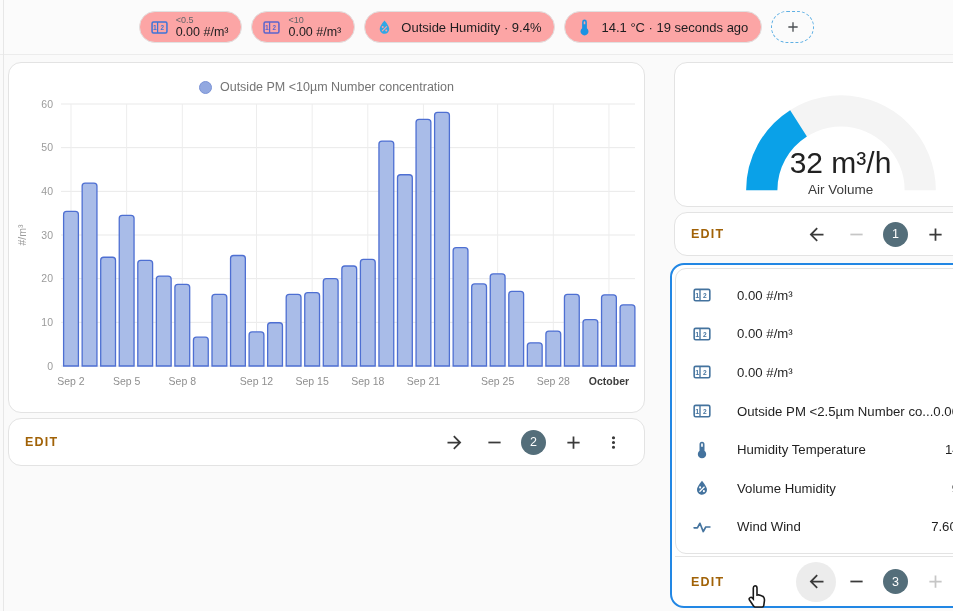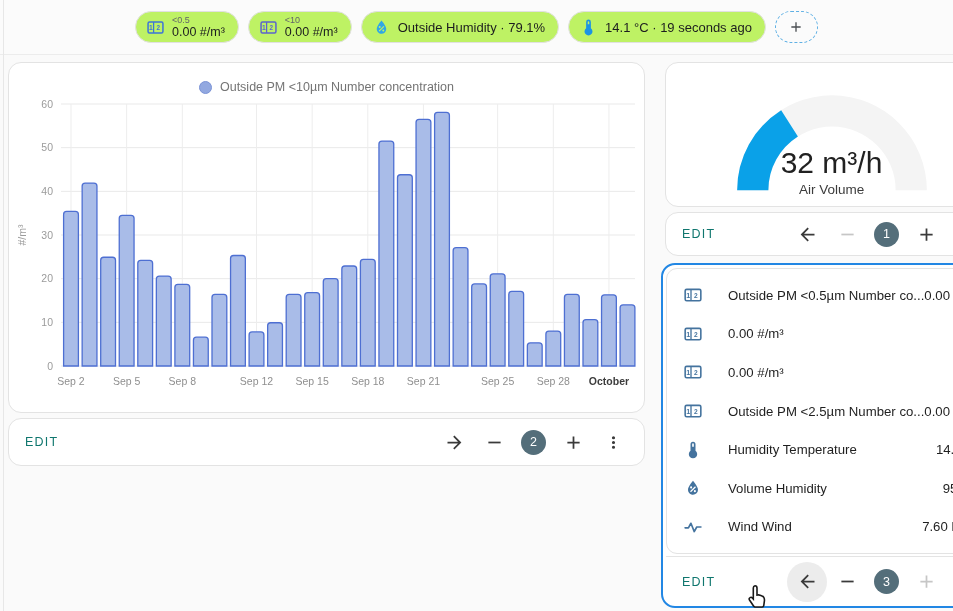--- a/index.html
+++ b/index.html
@@ -9,54 +9,54 @@
     background:#fafafa; font-family:"Liberation Sans", sans-serif;
   }
   .left-edge { position:absolute; left:3px; top:0; bottom:0; width:1px; background:#e7e7e7; }
 
   
   header {
     height:55px; display:flex; align-items:center; justify-content:center;
     gap:9px; border-bottom:1px solid #ececec; background:#fbfbfb;
   }
   .chip {
-    display:flex; align-items:center; height:32px; background:#bef264;
+    display:flex; align-items:center; height:32px; background:#fca5a5;
     border:1px solid #e1e1e1; border-radius:17px; padding:0 13px 0 10px; gap:7px;
   }
   .chip .cicon { width:19px; height:19px; display:flex; }
   .chip .cicon svg { width:19px; height:19px; }
   .chip-2line { display:flex; flex-direction:column; justify-content:center; line-height:1.12; }
   .chip-label { font-size:9px; color:#62656a; }
   .chip-value { font-size:12.5px; color:#1c1d1f; font-weight:500; }
   .chip-text  { font-size:13px; color:#1c1d1f; font-weight:500; }
   .add-chip {
     width:43px; height:32px; border:1px dashed #5fb0e4; border-radius:17px;
     display:flex; align-items:center; justify-content:center; background:transparent; cursor:pointer;
   }
   .add-chip svg { width:16px; height:16px; }
 
   
-  main { display:flex; gap:16px; padding:7px 6px 0 8px; }
+  main { display:flex; gap:25px; padding:7px 6px 0 8px; }
   .col-left { width:637px; flex:none; }
   .col-right { flex:1; display:flex; flex-direction:column; }
 
   .card { background:#fff; border:1px solid #e3e3e3; border-radius:13px; }
 
   
   .chart-card { height:351px; position:relative; }
   .legend { display:flex; align-items:center; justify-content:center; gap:8px;
             padding-top:17px; font-size:12.5px; color:#747474; }
   .legend-dot { width:13px; height:13px; border-radius:50%; background:#92a8e0;
                 border:1.5px solid #7b93d6; }
   #chart-svg { display:block; margin:2px auto 0; }
 
   
   .toolbar { height:48px; margin-top:5px; display:flex; align-items:center;
              padding:0 14px 0 16px; }
-  .toolbar .edit-btn { color:#0f766e; font-weight:400; font-size:12.5px;
+  .toolbar .edit-btn { color:#a16207; font-weight:700; font-size:12.5px;
     letter-spacing:1.2px; background:none; border:none; padding:0; cursor:pointer;
     font-family:"Liberation Sans", sans-serif; }
   .tb-group { margin-left:auto; display:flex; align-items:center; gap:6px; }
   .tb-btn { width:34px; height:34px; display:flex; align-items:center; justify-content:center;
             background:none; border:none; padding:0; position:relative; cursor:pointer; }
   .tb-btn svg { width:21px; height:21px; position:relative; z-index:1; }
   .tb-btn.kebab svg { width:19px; height:19px; }
   .tb-btn .hover-bg { position:absolute; left:-3px; top:-3px; width:40px; height:40px;
             border-radius:50%; background:#ececec; z-index:0; }
   .badge { width:25px; height:25px; border-radius:50%; background:#546e7a; color:#fff;
@@ -121,21 +121,21 @@
       <span class="chip-label">&lt;10</span>
       <span class="chip-value">0.00 #/m³</span>
         </span>
       </div>
       <div class="chip">
         <span class="cicon">
           <svg viewBox="0 0 24 24">
             <path fill="#2fa7e6" d="M12,3.25C12,3.25 6,10 6,14C6,17.32 8.69,20 12,20A6,6 0 0,0 18,14C18,10 12,3.25 12,3.25M14.47,9.97L15.53,11.03L9.53,17.03L8.47,15.97M9.75,10A1.25,1.25 0 0,1 11,11.25A1.25,1.25 0 0,1 9.75,12.5A1.25,1.25 0 0,1 8.5,11.25A1.25,1.25 0 0,1 9.75,10M14.25,14.5A1.25,1.25 0 0,1 15.5,15.75A1.25,1.25 0 0,1 14.25,17A1.25,1.25 0 0,1 13,15.75A1.25,1.25 0 0,1 14.25,14.5Z"></path>
           </svg>
         </span>
-        <span class="chip-text">Outside Humidity · 79.1%</span>
+        <span class="chip-text">Outside Humidity · 9.4%</span>
       </div>
       <div class="chip">
         <span class="cicon">
           <svg viewBox="0 0 24 24">
             <path fill="#1c93e3" d="M15,13V5A3,3 0 0,0 12,2A3,3 0 0,0 9,5V13A5,5 0 1,0 15,13M12,4A1,1 0 0,1 13,5V8H11V5A1,1 0 0,1 12,4Z"></path>
           </svg>
         </span>
         <span class="chip-text">14.1 °C · 19 seconds ago</span>
       </div>
     </div>
@@ -310,21 +310,20 @@
 
     <section class="selected-wrap">
       <div class="entities-card" id="entities">
           <div class="e-row">
             <span class="eicon"><svg viewBox="0 0 24 24" fill="none">
                 <rect x="2.6" y="5.2" width="18.8" height="13.6" rx="1.8" stroke="#44739e" stroke-width="1.9"></rect>
                 <line x1="9.6" y1="5.2" x2="9.6" y2="18.8" stroke="#44739e" stroke-width="1.6"></line>
                 <text x="6.2" y="15.6" font-size="8.5" font-weight="bold" fill="#44739e" text-anchor="middle" font-family="Liberation Sans,sans-serif">1</text>
                 <text x="15.4" y="15.6" font-size="8" font-weight="bold" fill="#44739e" text-anchor="middle" font-family="Liberation Sans,sans-serif">2</text>
               </svg></span>
-            <span class="e-name">Outside PM &lt;0.5µm Number co...</span>
             <span class="e-value">0.00 #/m³</span>
           </div>
           <div class="e-row">
             <span class="eicon"><svg viewBox="0 0 24 24" fill="none">
                 <rect x="2.6" y="5.2" width="18.8" height="13.6" rx="1.8" stroke="#44739e" stroke-width="1.9"></rect>
                 <line x1="9.6" y1="5.2" x2="9.6" y2="18.8" stroke="#44739e" stroke-width="1.6"></line>
                 <text x="6.2" y="15.6" font-size="8.5" font-weight="bold" fill="#44739e" text-anchor="middle" font-family="Liberation Sans,sans-serif">1</text>
                 <text x="15.4" y="15.6" font-size="8" font-weight="bold" fill="#44739e" text-anchor="middle" font-family="Liberation Sans,sans-serif">2</text>
               </svg></span>
             <span class="e-value">0.00 #/m³</span>

